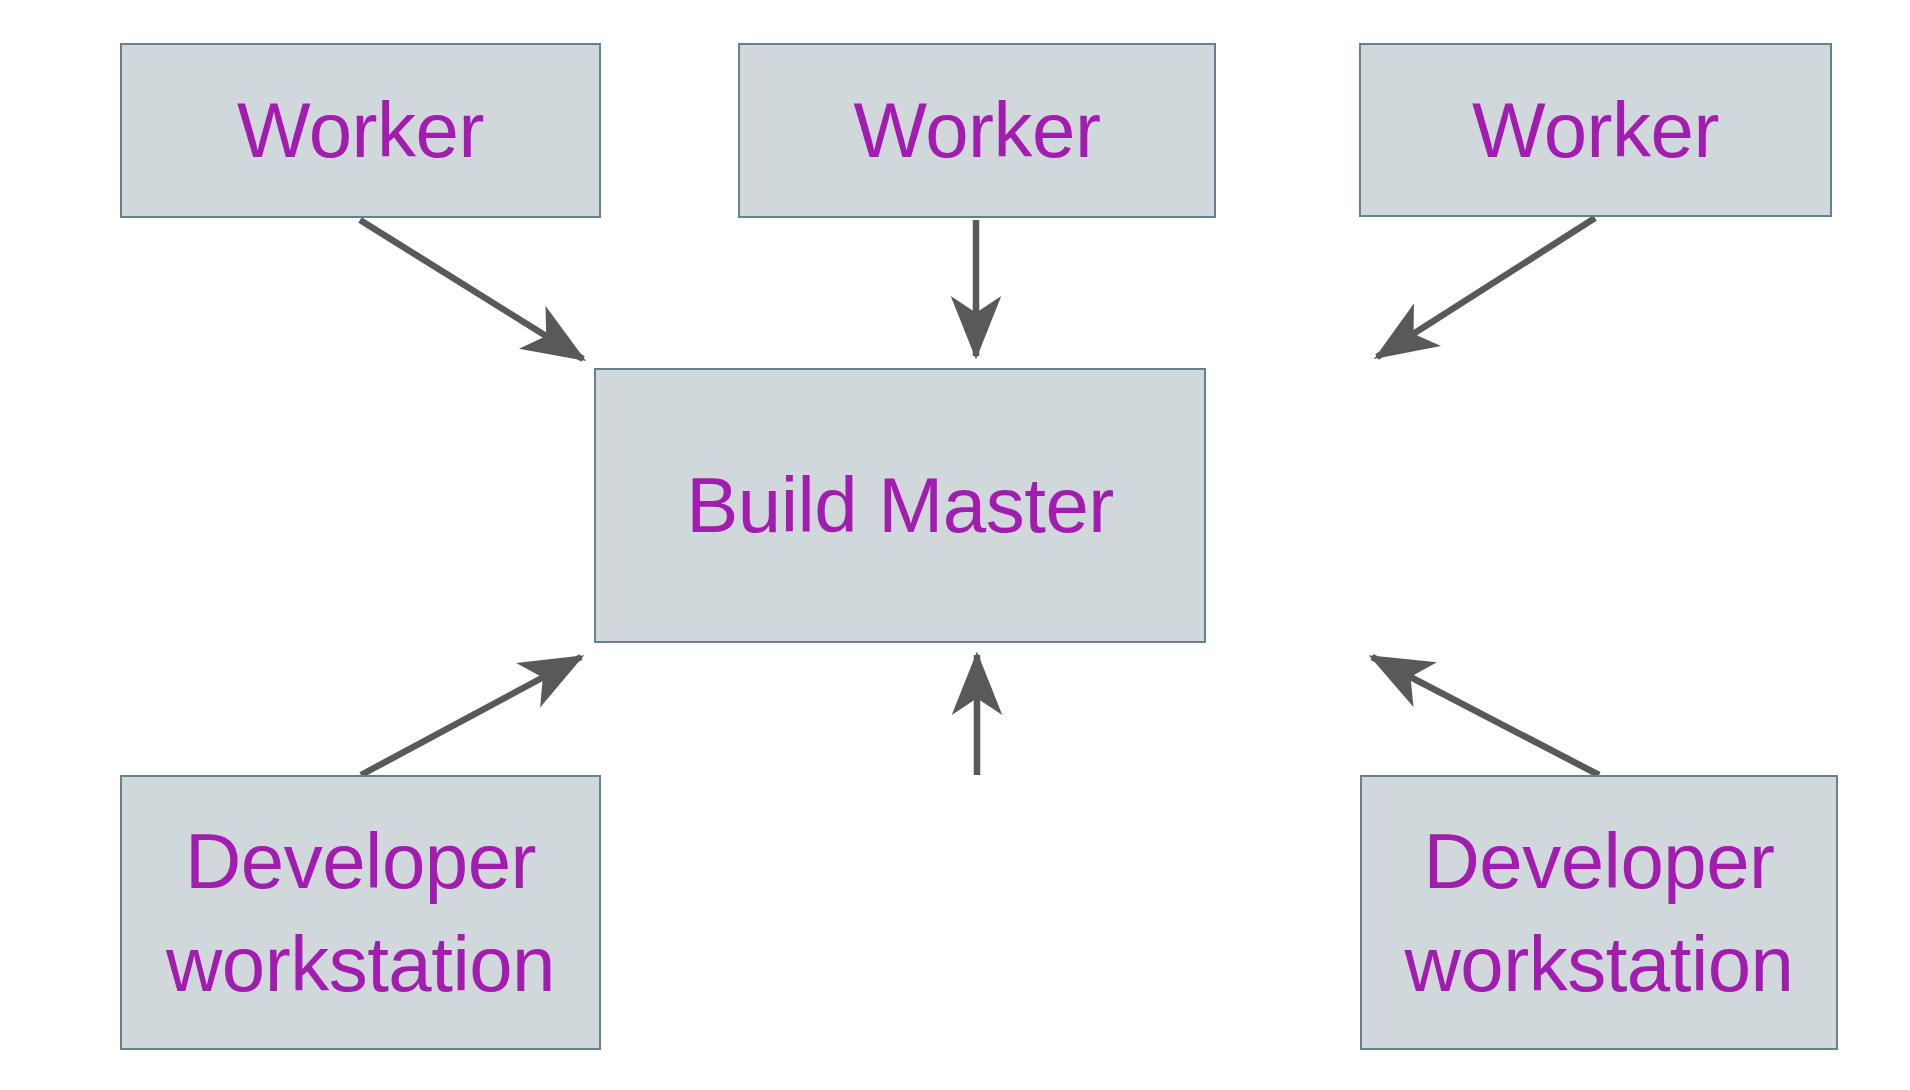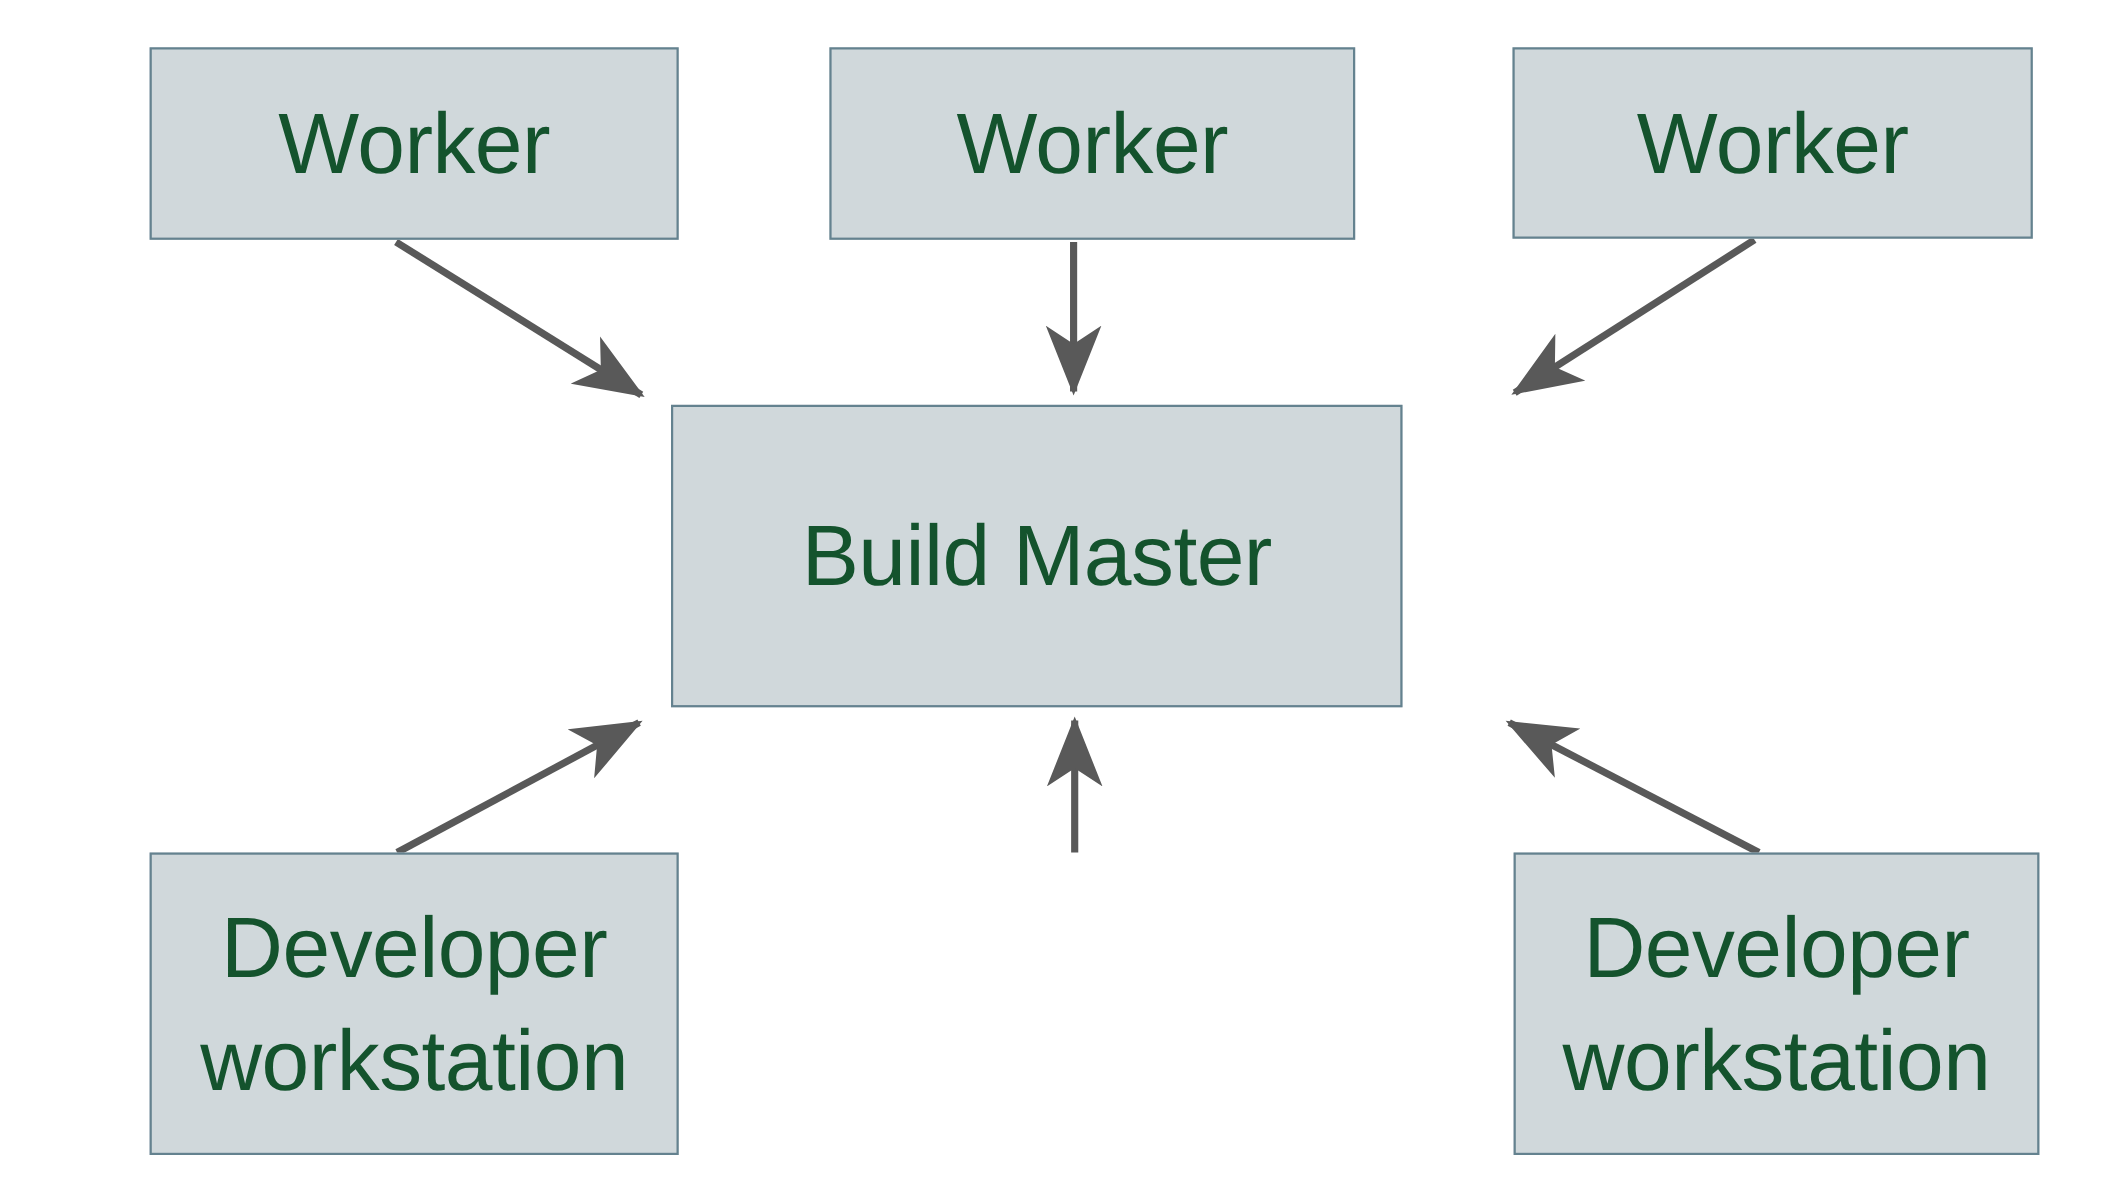--- a/index.html
+++ b/index.html
@@ -25,32 +25,31 @@
   }
   .node {
     position: absolute;
     box-sizing: border-box;
     background: #d0d8db;
     border: 2.5px solid #64828f;
     display: flex;
     align-items: center;
     justify-content: center;
     text-align: center;
-    color: #14532d;
+    color: #a21caf;
     font-size: 78px;
     line-height: 1.32;
     letter-spacing: -0.5px;
-    margin-left: 16px;
   }
   
   .node-worker-1 { left: 120px;  top: 43px;  width: 481px; height: 175px; }
   .node-worker-2 { left: 738px;  top: 43px;  width: 478px; height: 175px; }
   .node-worker-3 { left: 1359px; top: 43px;  width: 473px; height: 174px; }
   
-  .node-build-master { left: 594px; top: 368px; width: 665px; height: 275px; justify-content: center; }
+  .node-build-master { left: 594px; top: 368px; width: 612px; height: 275px; justify-content: center; }
   
   .node-dev-ws-left  { left: 120px;  top: 775px; width: 481px; height: 275px; padding: 0 18px; }
   .node-ci-server    { left: 740px;  top: 775px; width: 477px; height: 275px; }
   .node-dev-ws-right { left: 1360px; top: 775px; width: 478px; height: 275px; padding: 0 18px; }
   .node-label { display: inline-block; }
 </style>
 </head>
 <body>
 
 <div class="stage">

